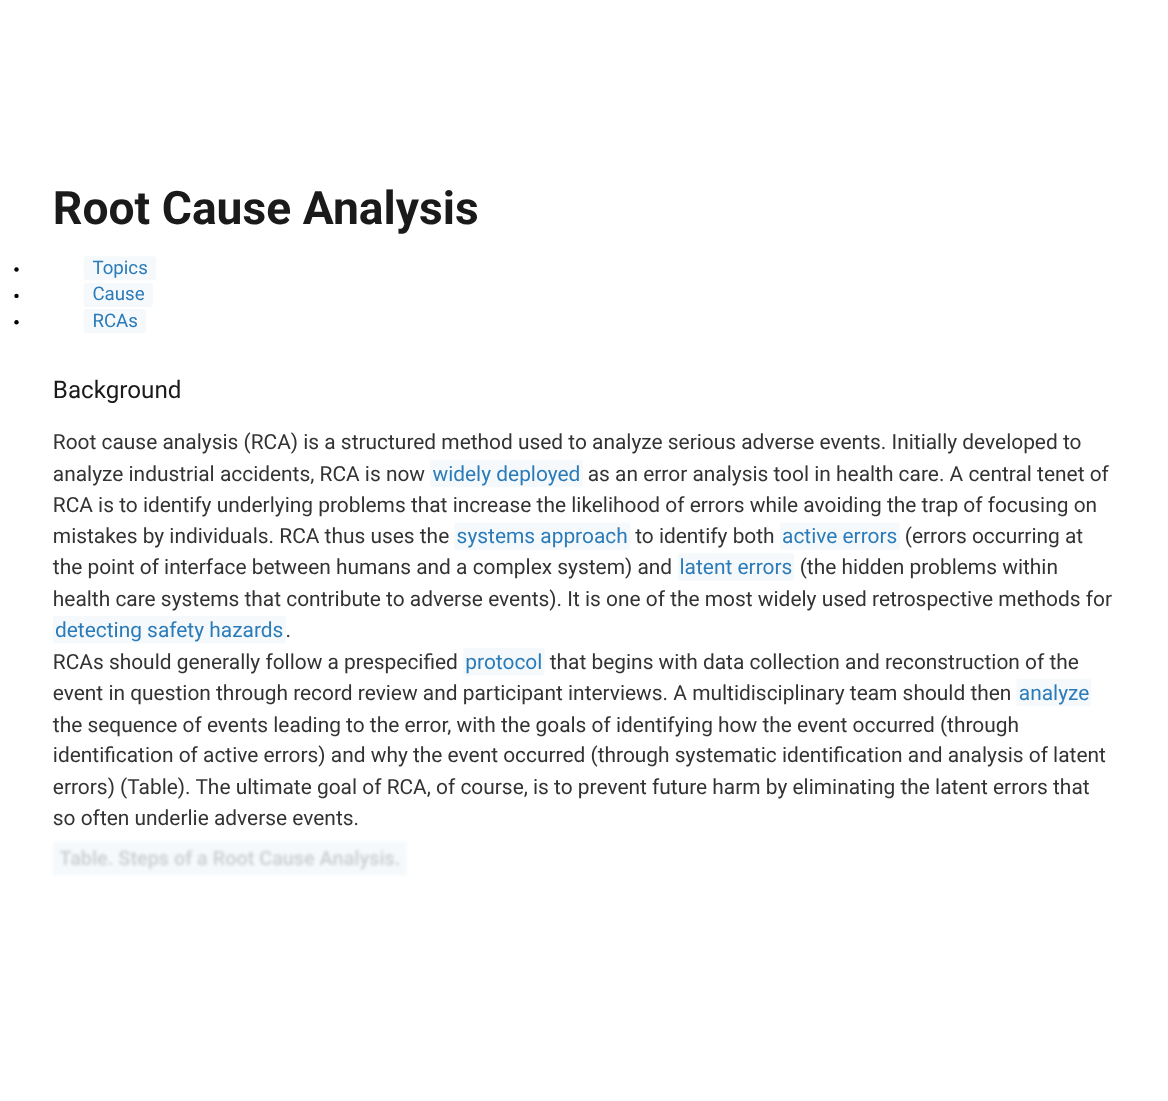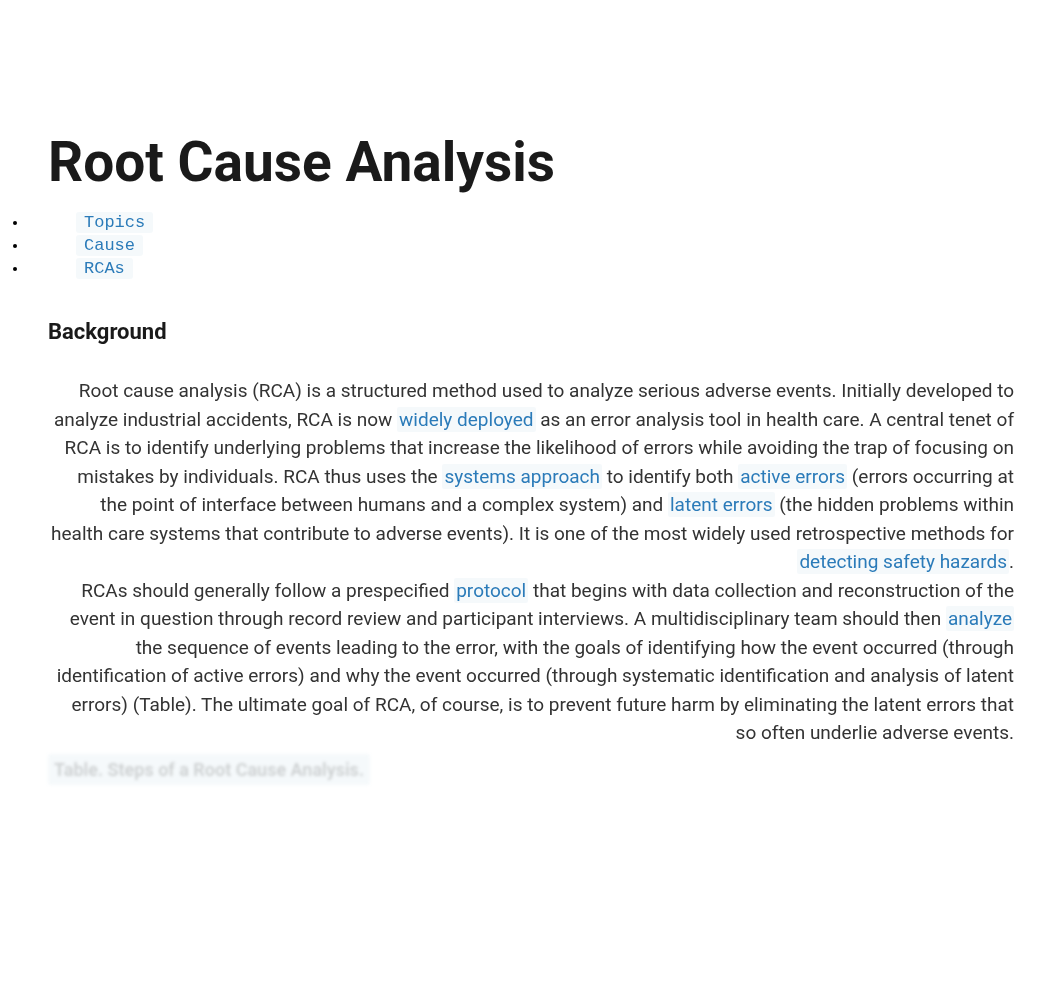--- a/index.html
+++ b/index.html
@@ -8,24 +8,25 @@
       box-sizing: border-box;
     }
     body {
       font-family: -apple-system, BlinkMacSystemFont, "Segoe UI", Roboto, Helvetica, Arial, sans-serif;
       color: #333;
       background: #fff;
       padding: 130px 48px 48px 48px;
       width: 1062px;
     }
     h1 {
-      font-size: 55px;
+      font-size: 42px;
       font-weight: 700;
       color: #1a1a1a;
       margin-bottom: 18px;
+      margin-top: 36px;
     }
     .action-list {
       list-style: disc;
       padding-left: 0;
       margin-left: -20px;
       margin-bottom: 40px;
     }
     .action-list li {
       margin-left: 0;
       margin-bottom: 2px;
@@ -37,36 +38,34 @@
     .action-button {
       display: inline-block;
       color: #2b7bb9;
       text-decoration: none;
       background: rgba(200, 220, 235, 0.18);
       border-radius: 3px;
       padding: 1px 8px 1px 8px;
       margin-left: 48px;
       font-size: 17px;
       cursor: pointer;
-      font-family: Liberation Mono, monospace;
     }
     h2 {
       font-size: 22px;
-      font-weight: 700;
+      font-weight: 400;
       color: #1a1a1a;
-      margin-bottom: 33px;
+      margin-bottom: 20px;
     }
     .body-text {
       font-size: 19px;
       line-height: 1.5;
       color: #333;
     }
     .body-text p {
       margin-bottom: 0;
-      text-align: right;
     }
     .link {
       color: #2b7bb9;
       background: rgba(200, 220, 235, 0.18);
       text-decoration: none;
       cursor: pointer;
       border-radius: 2px;
       padding: 1px 2px;
     }
     .table-caption {

